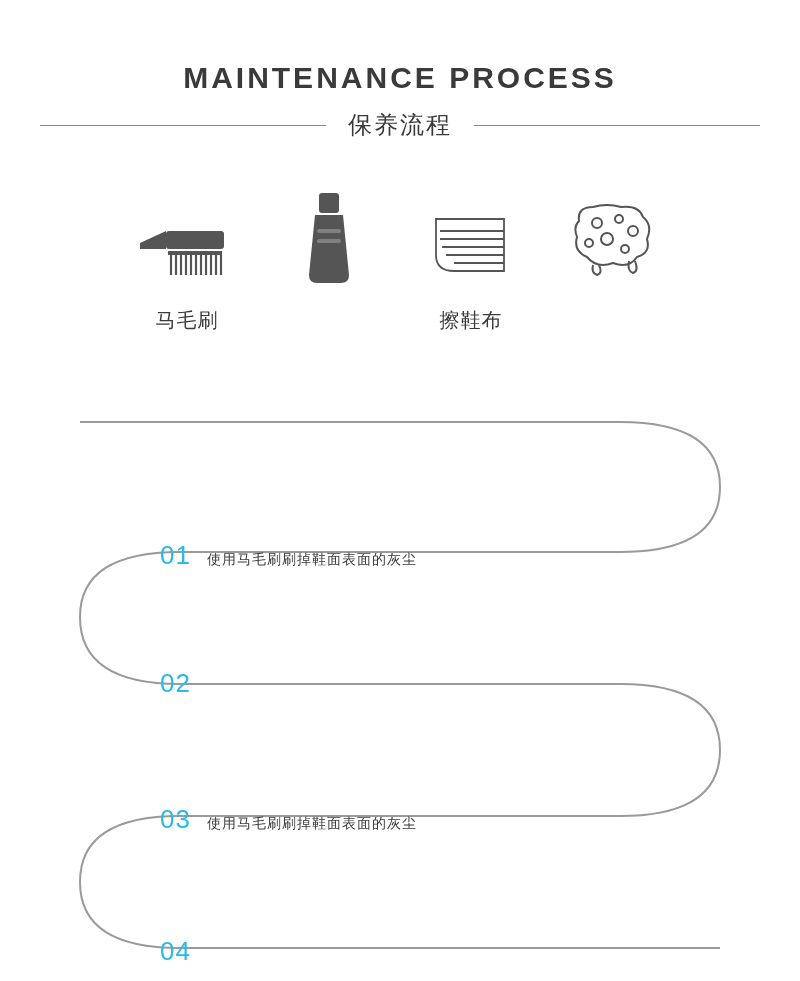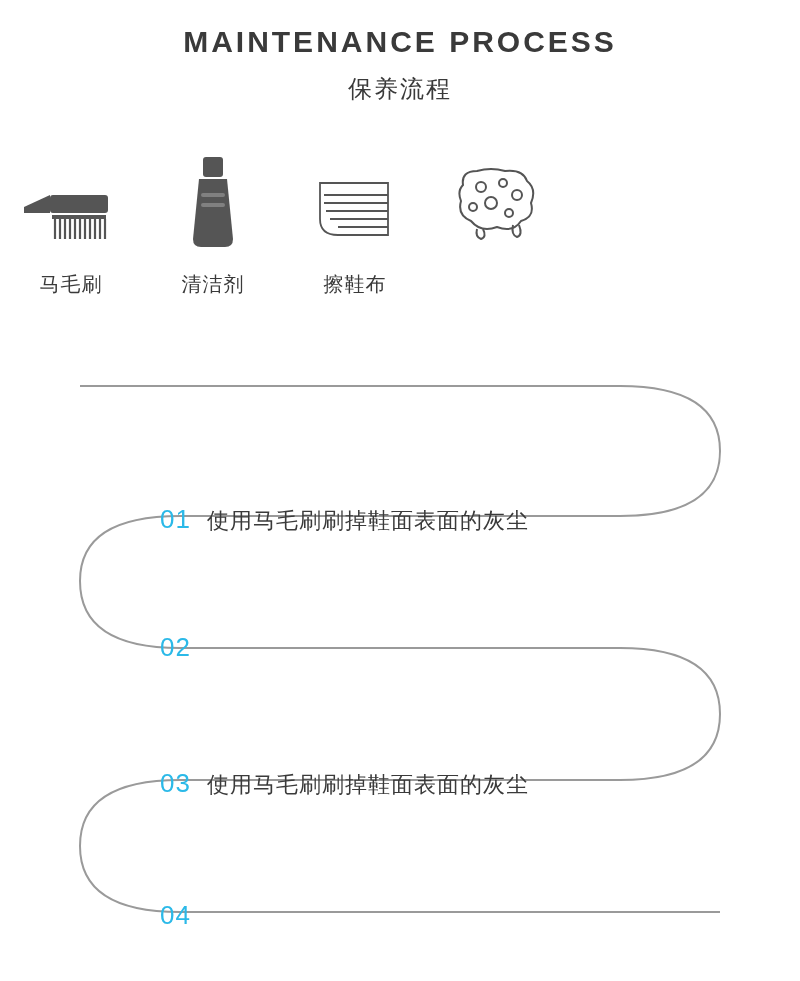--- a/index.html
+++ b/index.html
@@ -13,53 +13,53 @@
     font-family: "Liberation Sans", "DejaVu Sans", sans-serif;
     color: #3c3c3c;
     position: relative;
     overflow: hidden;
   }
 
   
   .header {
     padding-top: 22px;
     text-align: center;
+    margin-top: 36px;
   }
   .title-en {
     font-size: 30px;
     letter-spacing: 3px;
     font-weight: bold;
     color: #3a3a3a;
     line-height: 1.3;
   }
   .title-row {
     display: flex;
     align-items: center;
     justify-content: center;
     margin-top: 12px;
     padding: 0 40px;
-    flex-direction: column;
   }
   .rule {
     flex: 1;
     height: 1px;
     background: #8a8a8a;
   }
   .title-cn {
     font-size: 24px;
     letter-spacing: 2px;
     color: #3a3a3a;
     padding: 0 22px;
     white-space: nowrap;
   }
 
   
   .tools {
     display: flex;
-    justify-content: flex-start;
+    justify-content: center;
     gap: 0px;
     margin-top: 48px;
   }
   .tool {
     width: 142px;
     text-align: center;
   }
   .tool-icon {
     height: 100px;
     display: flex;
@@ -90,21 +90,21 @@
     align-items: baseline;
     height: 40px;
   }
   .step-num {
     font-size: 26px;
     color: #2bb9e8;
     letter-spacing: 1px;
     font-family: Liberation Sans, sans-serif;
   }
   .step-text {
-    font-size: 22px;
+    font-size: 14px;
     color: #3a3a3a;
     margin-left: 16px;
     letter-spacing: 1px;
   }
   .step-1 { left: 160px; top: 128px; }
   .step-2 { left: 160px; top: 256px; gap: 40px; }
   .step-3 { left: 160px; top: 392px; }
   .step-4 { left: 160px; top: 524px; }
 </style>
 </head>
@@ -153,21 +153,20 @@
         <g fill="#555555">
           <rect x="30" y="4" width="20" height="20" rx="3"></rect>
           <path d="M26 26 L54 26 L60 86 Q60 94 52 94 L28 94 Q20 94 20 86 Z"></path>
         </g>
         <g fill="#ffffff" opacity="0.25">
           <rect x="28" y="40" width="24" height="4" rx="2"></rect>
           <rect x="28" y="50" width="24" height="4" rx="2"></rect>
         </g>
       </svg>
     </div>
-    <div class="tool-label">清洁剂</div>
   </div>
 
   <div class="tool">
     <div class="tool-icon">
       <svg width="90" height="80" viewBox="0 0 90 80">
         <g fill="none" stroke="#555555" stroke-width="1.8">
           <path d="M10 10 L78 10 L78 62 L28 62 Q10 62 10 46 Z"></path>
           <line x1="14" y1="22" x2="78" y2="22"></line>
           <line x1="14" y1="30" x2="78" y2="30"></line>
           <line x1="16" y1="38" x2="78" y2="38"></line>

